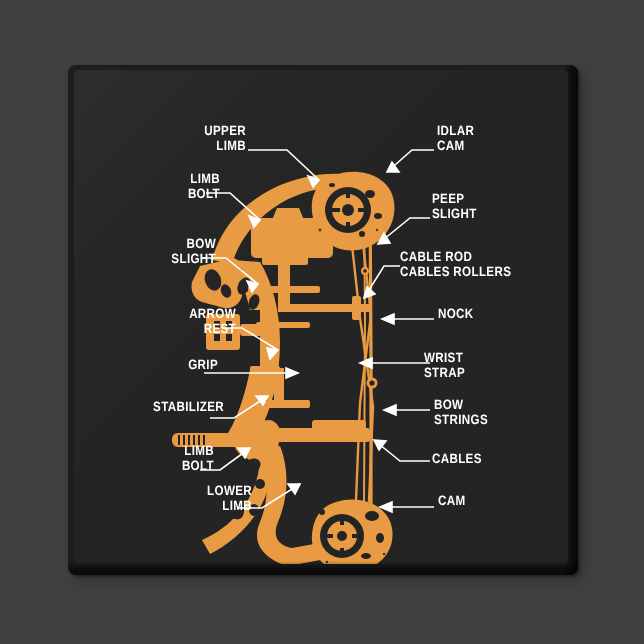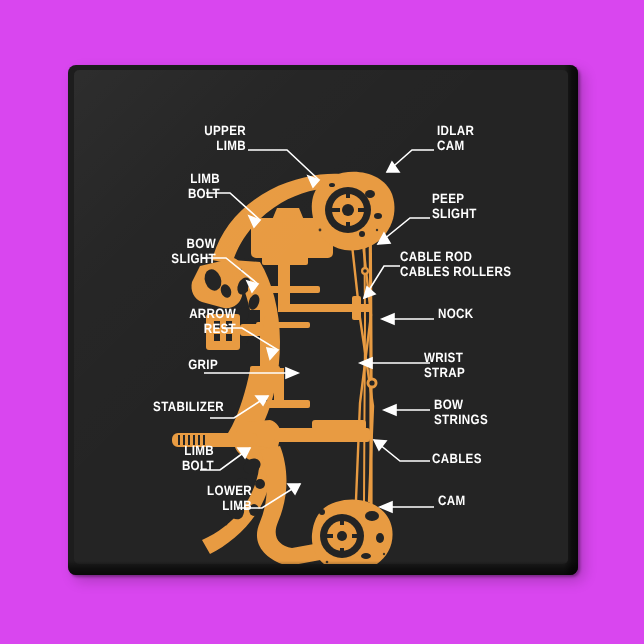--- a/index.html
+++ b/index.html
@@ -9,21 +9,21 @@
     height: 644px;
     overflow: hidden;
     background: #f0f0ef;
     font-family: "Liberation Sans", sans-serif;
   }
 
   #stage {
     position: relative;
     width: 644px;
     height: 644px;
-    background: #d946ef;
+    background: #404040;
   }
 
   
   #magnet {
     position: absolute;
     left: 68px;
     top: 65px;
     width: 510px;
     height: 510px;
     background: #1d1d1d;

